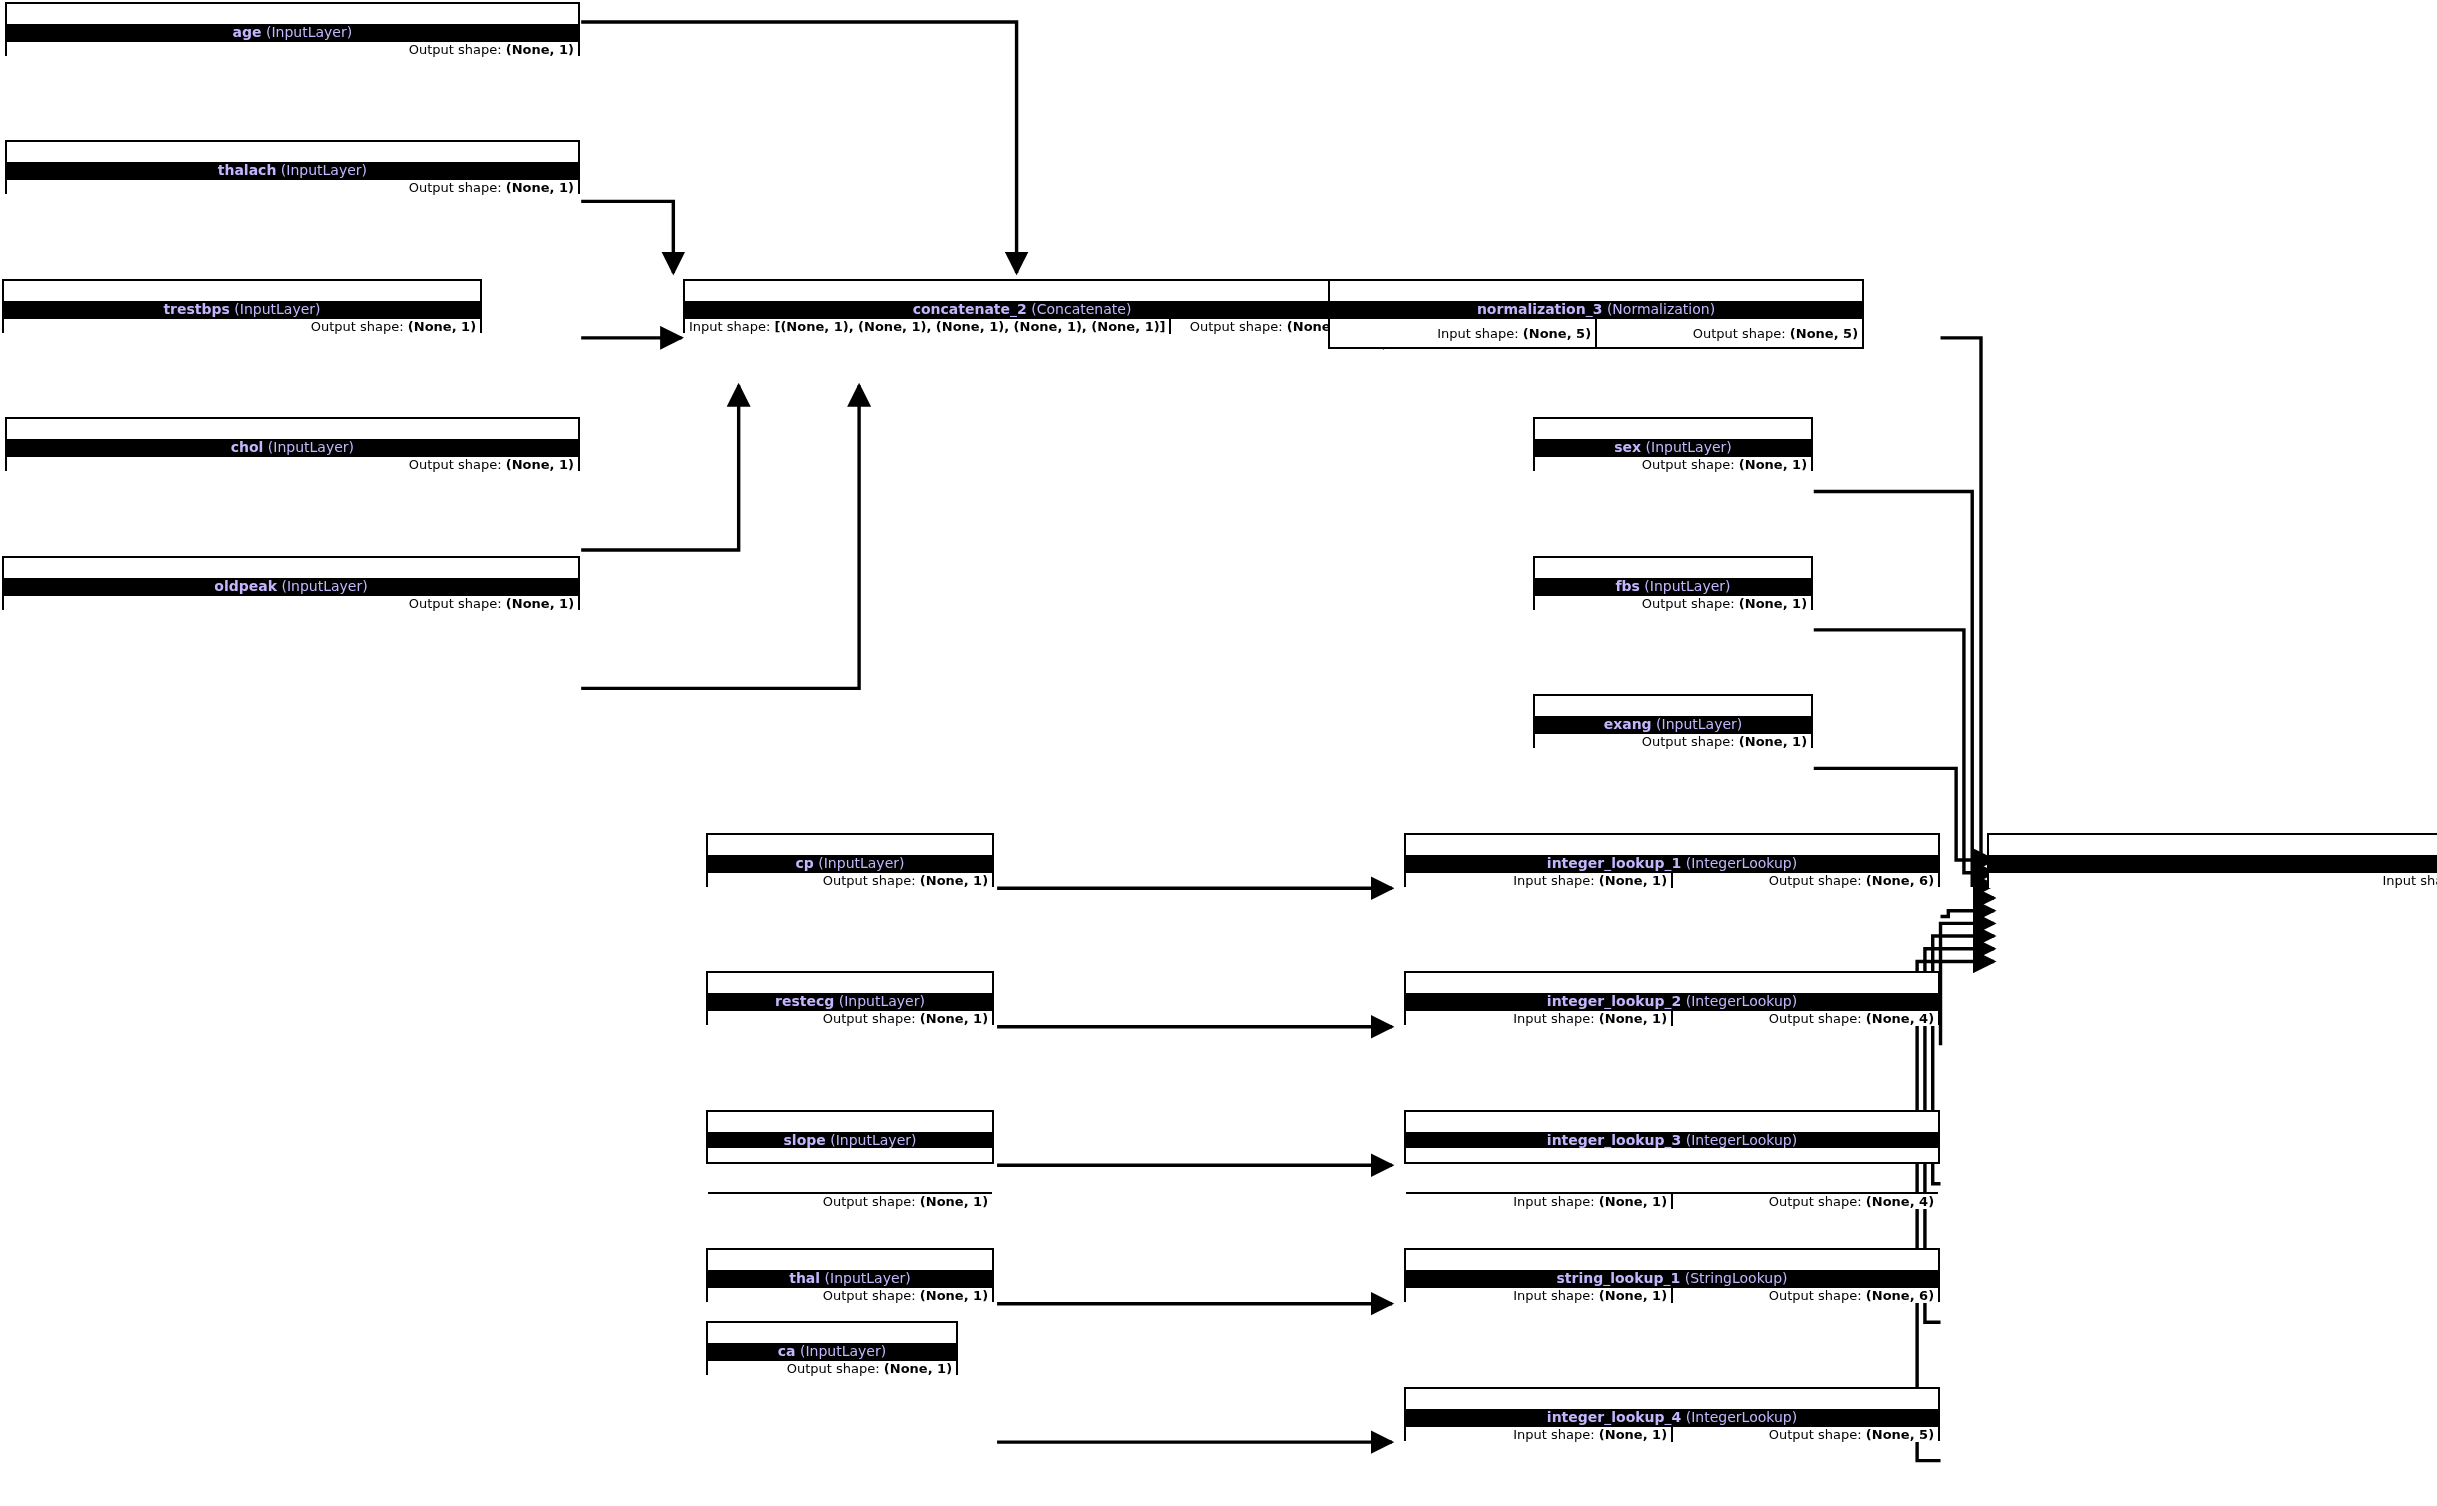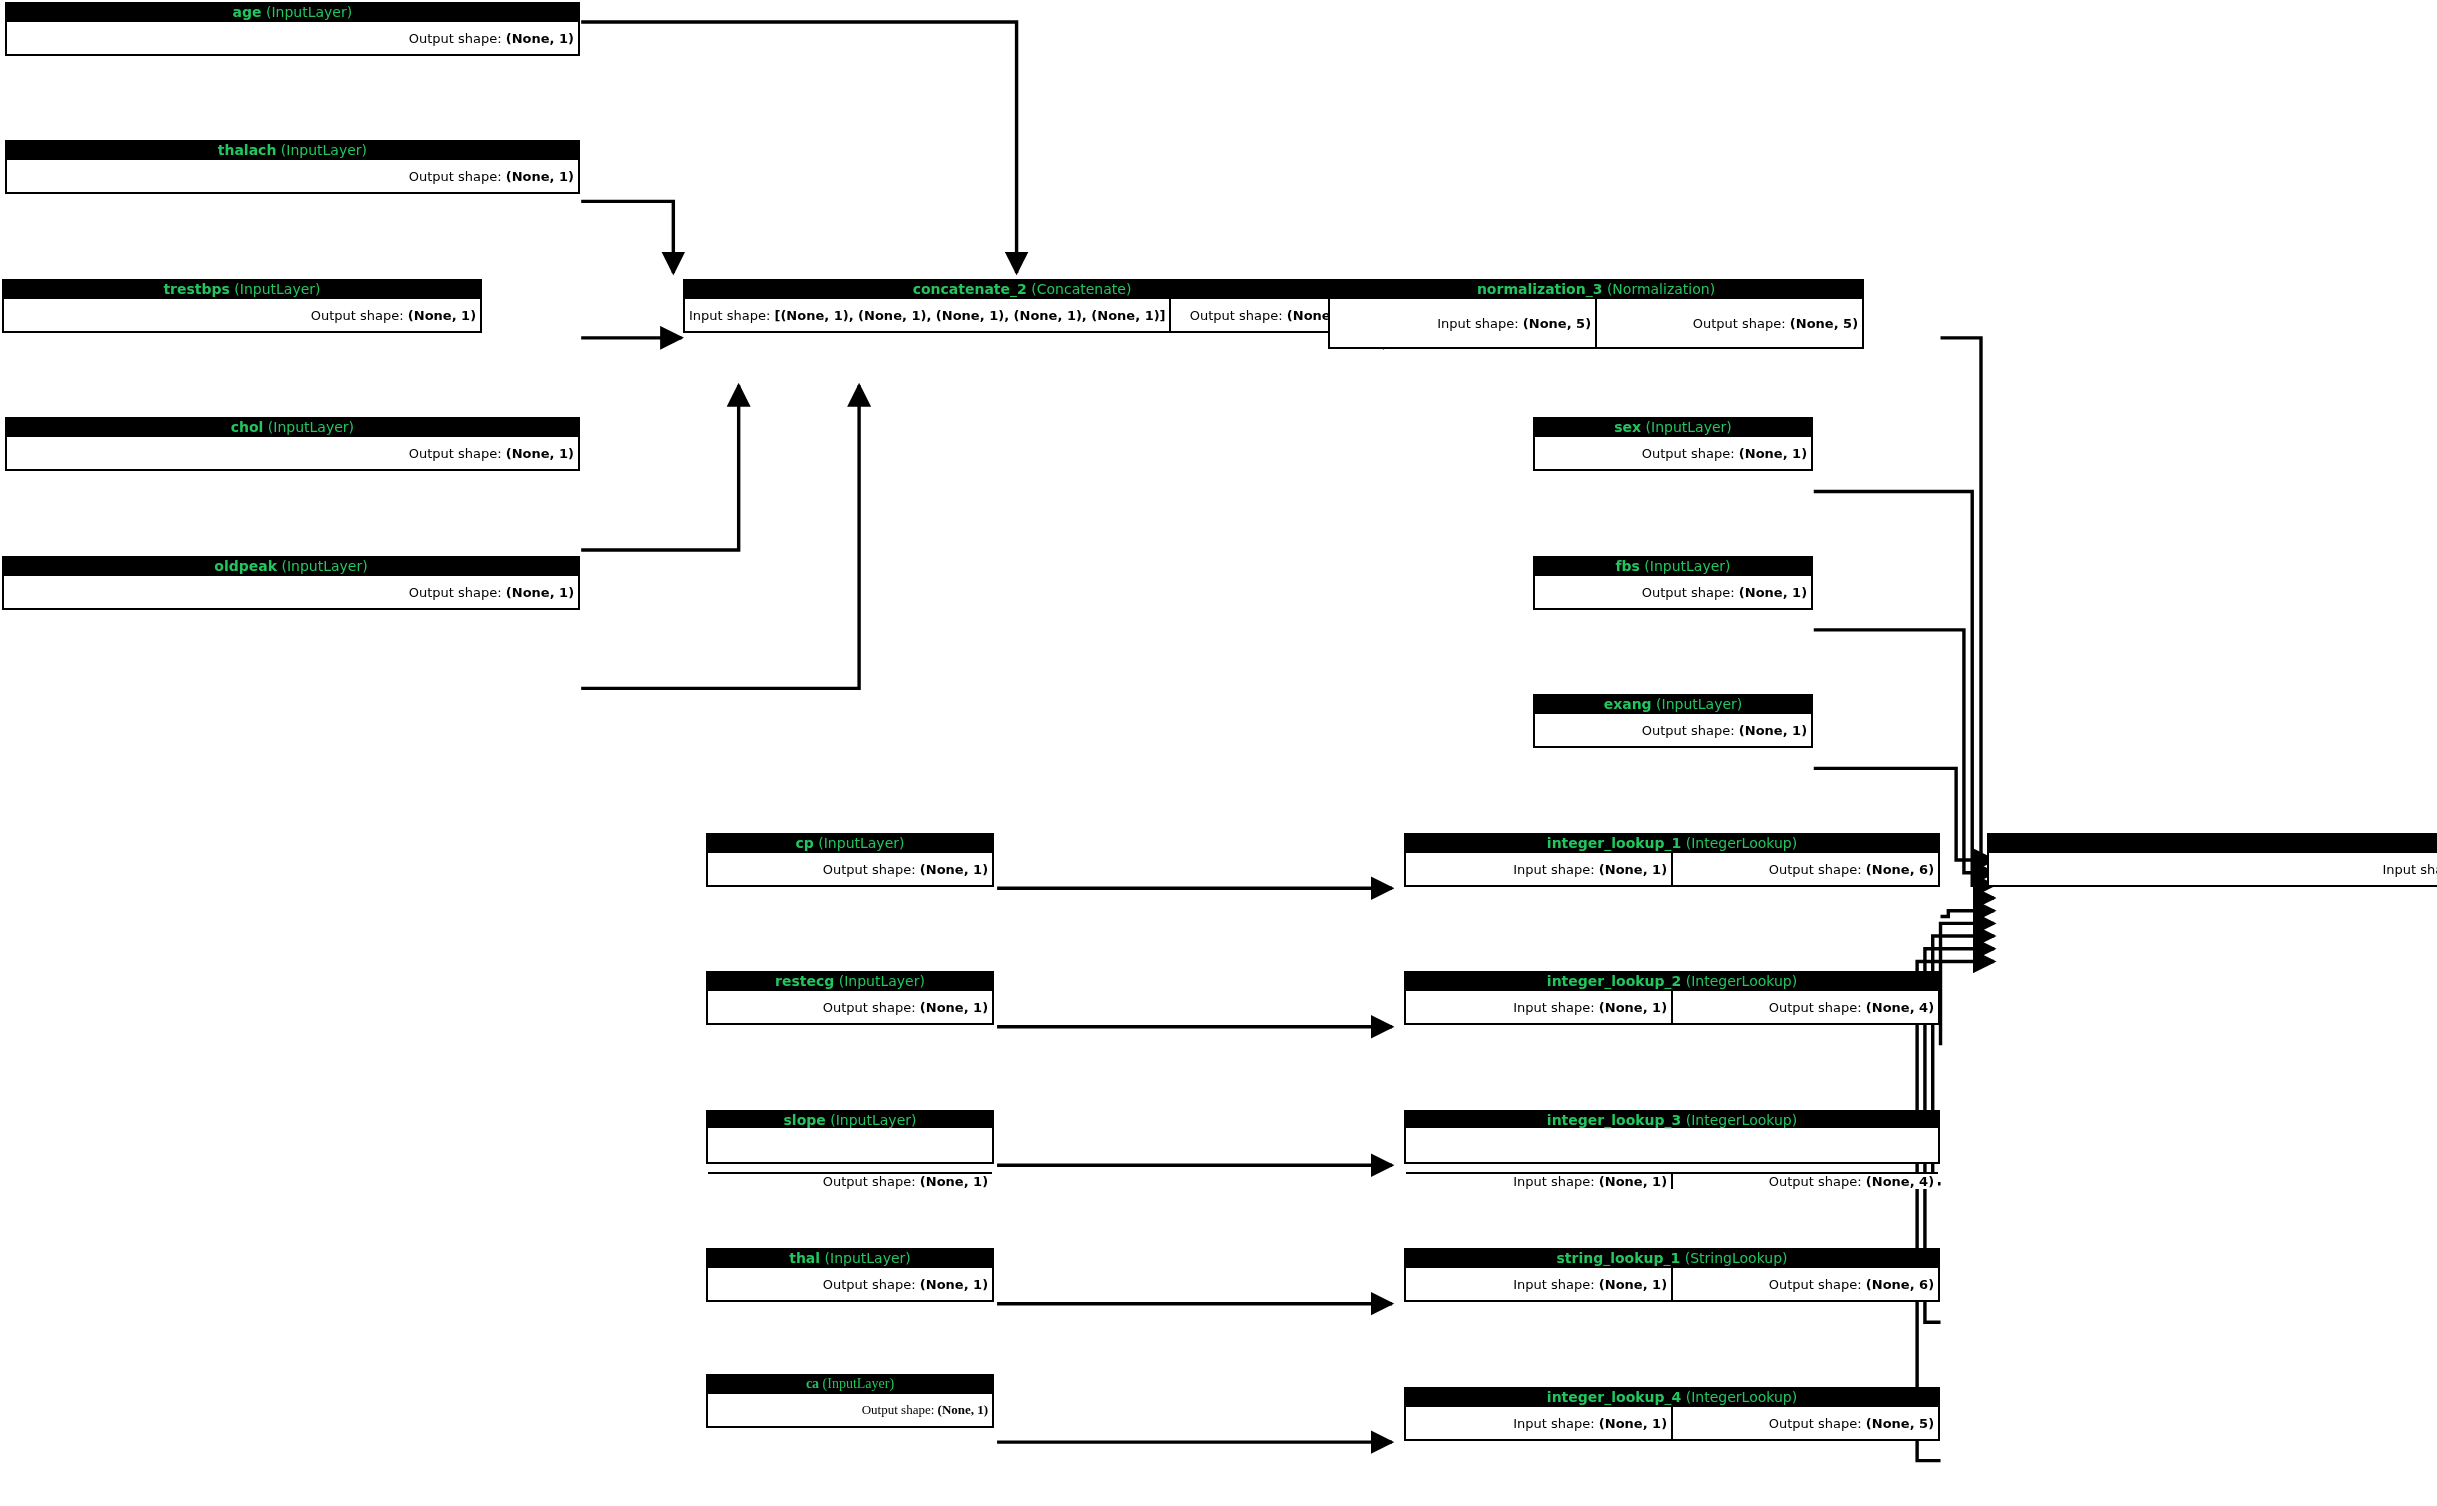--- a/index.html
+++ b/index.html
@@ -19,26 +19,27 @@
   .node {
     position: absolute;
     box-sizing: border-box;
     border: 2.4px solid #000000;
     background: #ffffff;
     display: flex;
     flex-direction: column;
   }
   .node-title {
     background: #000000;
-    color: #22c55e;
+    color: #c4b5fd;
     display: flex;
     align-items: center;
     justify-content: center;
     white-space: nowrap;
     letter-spacing: 0px;
+    margin-top: 20px;
   }
   .node-title .nm {
     font-weight: bold;
   }
   .node-title .ty {
     font-weight: normal;
   }
   .node-ports {
     flex: 1;
     display: flex;
@@ -278,21 +279,21 @@
     <div class="node-title sz-big">
       <span class="nm">thal</span>&nbsp;<span class="ty">(InputLayer)</span>
     </div>
     <div class="node-ports">
       <div class="port sz-mid">
         <span class="lbl">Output shape:</span>&nbsp;<span class="val">(None, 1)</span>
       </div>
     </div>
   </div>
 
-  <div class="node" style="left:706px; top:1374px; width:288px; height:54px;font-family:Liberation Serif, serif;">
+  <div class="node" style="left:706px; top:1321px; width:252px; height:54px;">
     <div class="node-title sz-big">
       <span class="nm">ca</span>&nbsp;<span class="ty">(InputLayer)</span>
     </div>
     <div class="node-ports">
       <div class="port sz-mid">
         <span class="lbl">Output shape:</span>&nbsp;<span class="val">(None, 1)</span>
       </div>
     </div>
   </div>
 

